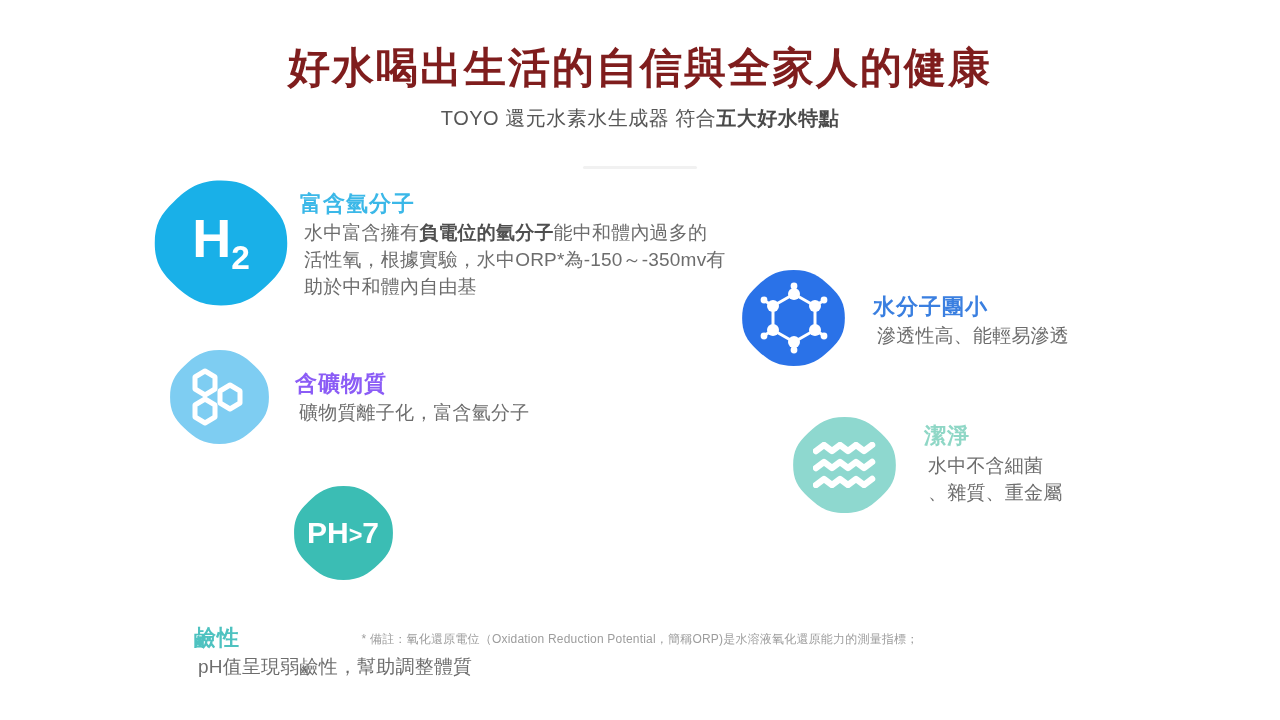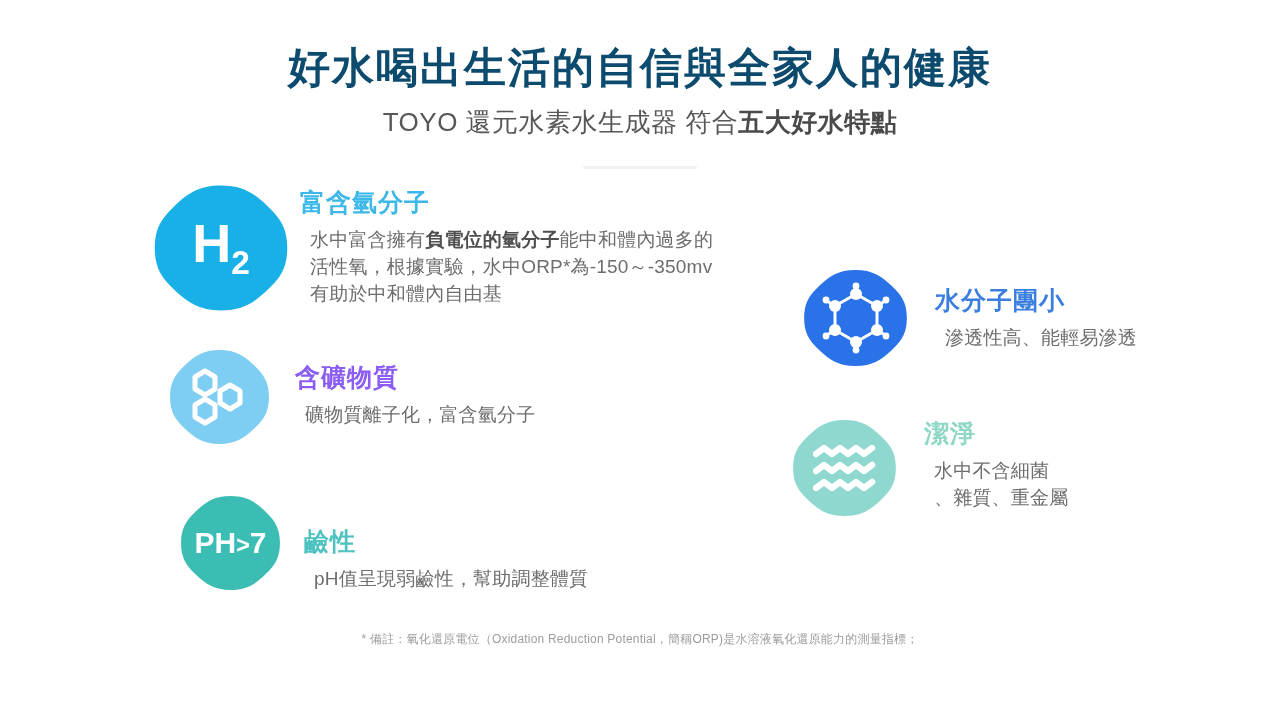--- a/index.html
+++ b/index.html
@@ -28,29 +28,29 @@
   .header {
     position: absolute;
     top: 44px;
     left: 0;
     width: 1280px;
     text-align: center;
   }
   .main-title {
     font-size: 42px;
     font-weight: bold;
-    color: #0c4a6e;
+    color: #7f1d1d;
     letter-spacing: 2px;
     line-height: 1.12;
     margin: 0;
     white-space: nowrap;
   }
   .sub-title {
     margin: 14px 0 0 0;
-    font-size: 26px;
+    font-size: 20px;
     color: #575757;
     letter-spacing: 0.5px;
     font-weight: normal;
     white-space: nowrap;
   }
   .sub-title .strong {
     font-weight: bold;
     color: #4a4a4a;
   }
   .divider {
@@ -106,52 +106,52 @@
     line-height: 1;
   }
   .icon-text .gt {
     font-size: 0.78em;
   }
 
   .text-col {
     padding-left: 14px;
   }
   .f-title {
-    font-size: 25px;
+    font-size: 22px;
     font-weight: bold;
     line-height: 1.15;
     margin: 0 0 3px 0;
     letter-spacing: 1px;
   }
   .f-body {
     font-size: 19px;
     line-height: 1.42;
     color: #6d6d6d;
-    margin: 10px;
+    margin: 4px;
     letter-spacing: 0.2px;
   }
   .f-body b {
     font-weight: bold;
     color: #4f4f4f;
   }
 
   
   #feat-hydrogen { top: 178px; left: 152px; }
   #feat-hydrogen .icon-wrap { width: 138px; height: 130px; }
   #feat-hydrogen .text-col { padding-top: 10px; padding-left: 10px; width: 430px; }
 
   #feat-mineral { top: 348px; left: 168px; }
   #feat-mineral .icon-wrap { width: 103px; height: 98px; }
   #feat-mineral .text-col { padding-top: 8px; padding-left: 24px; width: 320px; }
 
-  #feat-alkaline { top: 484px; left: 179px; }
+  #feat-alkaline { top: 484px; left: 172px; flex-direction: column; }
   #feat-alkaline .icon-wrap { width: 103px; height: 98px; }
   #feat-alkaline .text-col { padding-top: 7px; padding-left: 22px; width: 320px; }
 
-  #feat-cluster { top: 268px; left: 802px; }
+  #feat-cluster { top: 268px; left: 740px; }
   #feat-cluster .icon-wrap { width: 107px; height: 100px; }
   #feat-cluster .text-col { padding-top: 12px; padding-left: 26px; width: 300px; }
 
   #feat-clean { top: 415px; left: 791px; }
   #feat-clean .icon-wrap { width: 107px; height: 100px; }
   #feat-clean .text-col { padding-top: 4px; padding-left: 26px; width: 300px; }
 
   
   .footnote {
     position: absolute;

